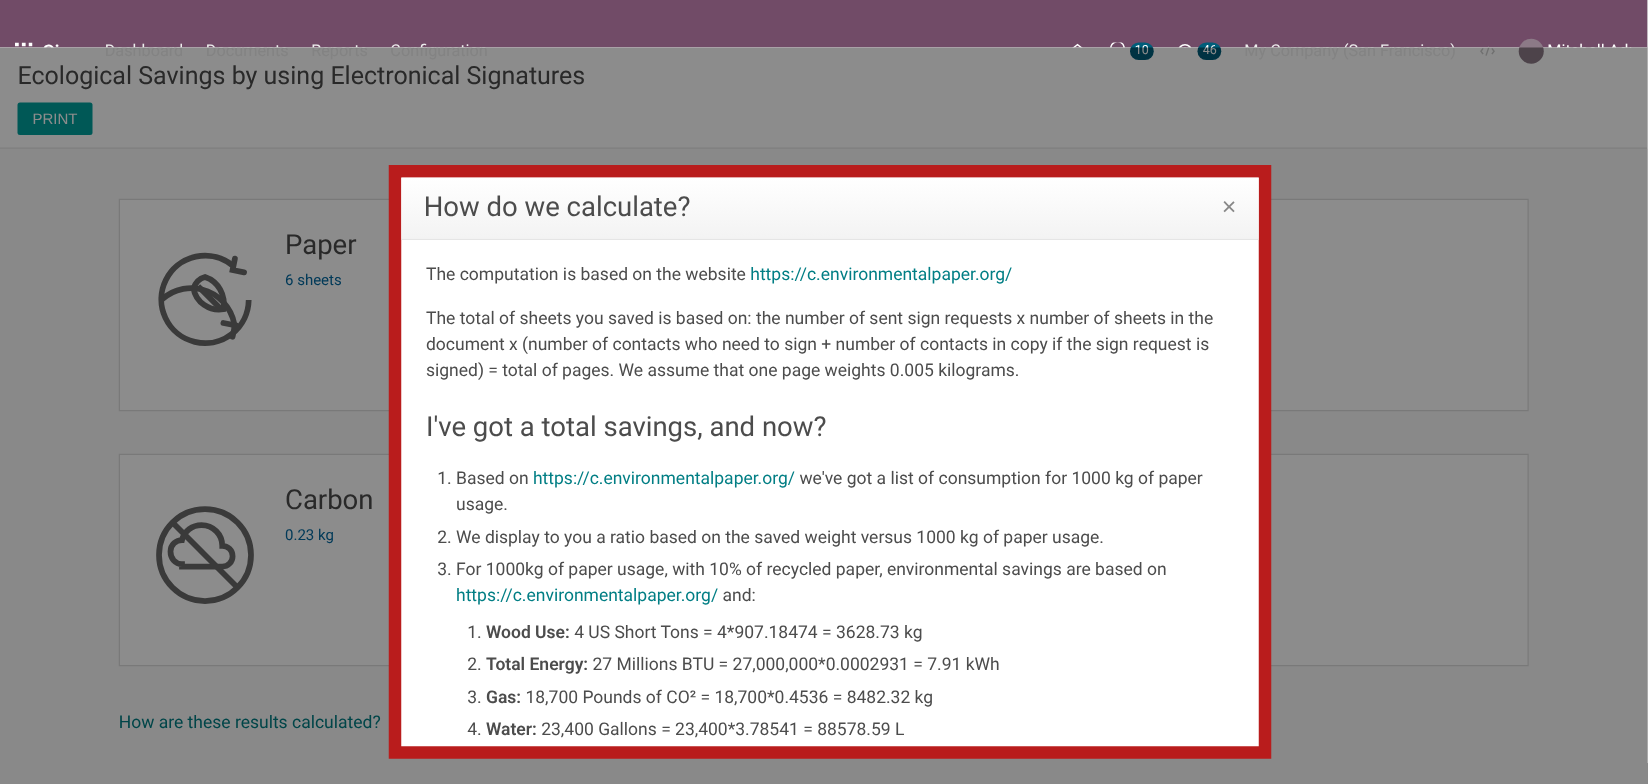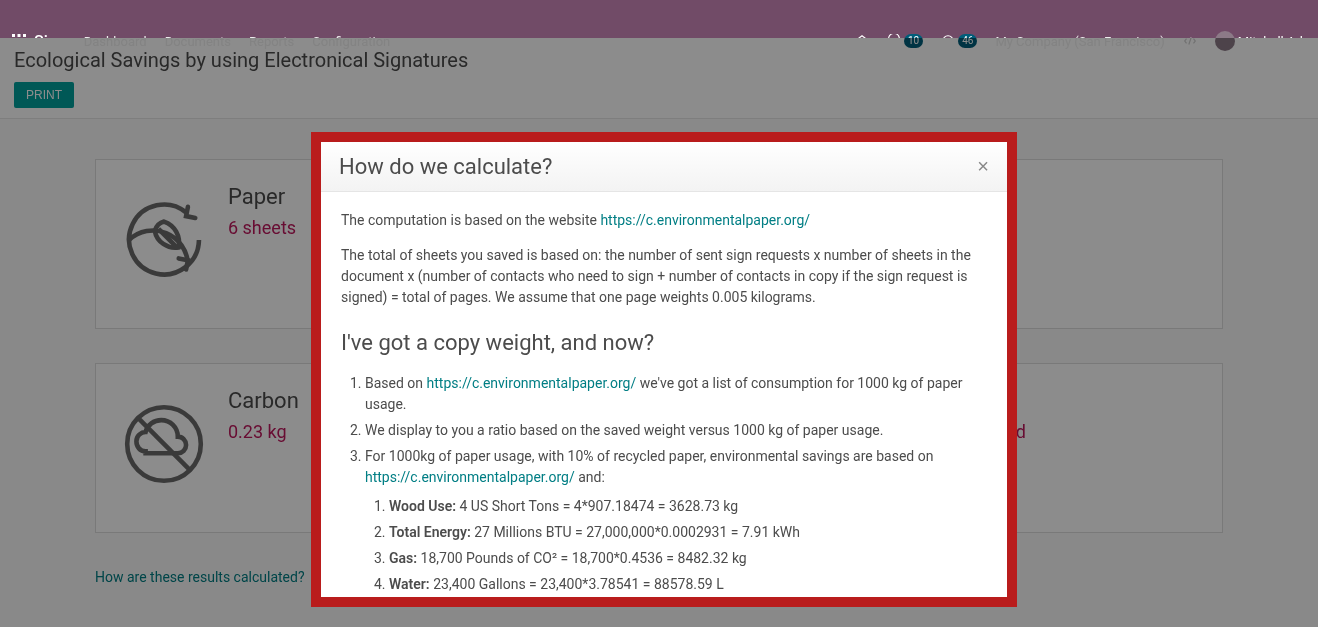--- a/index.html
+++ b/index.html
@@ -40,22 +40,22 @@
   
   .main { padding: 40px 95px; }
   .cards-row { display: flex; gap: 30px; margin-bottom: 34px; }
   .card {
     flex: 1; display: flex; align-items: flex-start; gap: 18px;
     border: 1px solid #ddd; background: #fff; padding: 24px 22px;
     min-height: 170px;
   }
   .card-icon { width: 92px; height: 92px; flex-shrink: 0; margin-top: 10px; }
   .card-icon svg { width: 100%; height: 100%; }
-  .card-body h3 { font-size: 22px; font-weight: 400; color: #4c4c4c; margin-bottom: 8px; }
-  .card-body p { font-size: 18px; color: #be185d; }
+  .card-body h3 { font-size: 22px; font-weight: 400; color: #4c4c4c; margin-bottom: 8px; text-align: center; }
+  .card-body p { font-size: 12px; color: #0369a1; }
   .calc-link { color: #017e84; font-size: 14px; cursor: pointer; text-decoration: none; }
 
   
   .overlay {
     position: absolute; inset: 38px 0 0 0;
     background: rgba(0,0,0,0.45);
   }
   .modal-wrap {
     position: absolute; top: 132px; left: 311px; width: 706px; height: 475px;
     background: #b91c1c; padding: 10px;
@@ -218,21 +218,21 @@
   <div class="modal">
     <div class="modal-header">
       <h2>How do we calculate?</h2>
       <button class="close-x">×</button>
     </div>
     <div class="modal-body">
       <p>
         <span>The computation is based on the website </span><a href="#">https://c.environmentalpaper.org/</a>
       </p>
       <p>The total of sheets you saved is based on: the number of sent sign requests x number of sheets in the document x (number of contacts who need to sign + number of contacts in copy if the sign request is signed) = total of pages. We assume that one page weights 0.005 kilograms.</p>
-      <h3>I've got a copy weight, and now?</h3>
+      <h3>I've got a total savings, and now?</h3>
       <ol>
         <li>
           <span>Based on </span><a href="#">https://c.environmentalpaper.org/</a><span> we've got a list of consumption for 1000 kg of paper usage.</span>
         </li>
         <li>We display to you a ratio based on the saved weight versus 1000 kg of paper usage.</li>
         <li>
           <span>For 1000kg of paper usage, with 10% of recycled paper, environmental savings are based on </span><a href="#">https://c.environmentalpaper.org/</a><span> and:</span>
           <ol>
             <li><span class="bold">Wood Use:</span><span> 4 US Short Tons = 4*907.18474 = 3628.73 kg</span></li>
             <li><span class="bold">Total Energy:</span><span> 27 Millions BTU = 27,000,000*0.0002931 = 7.91 kWh</span></li>

